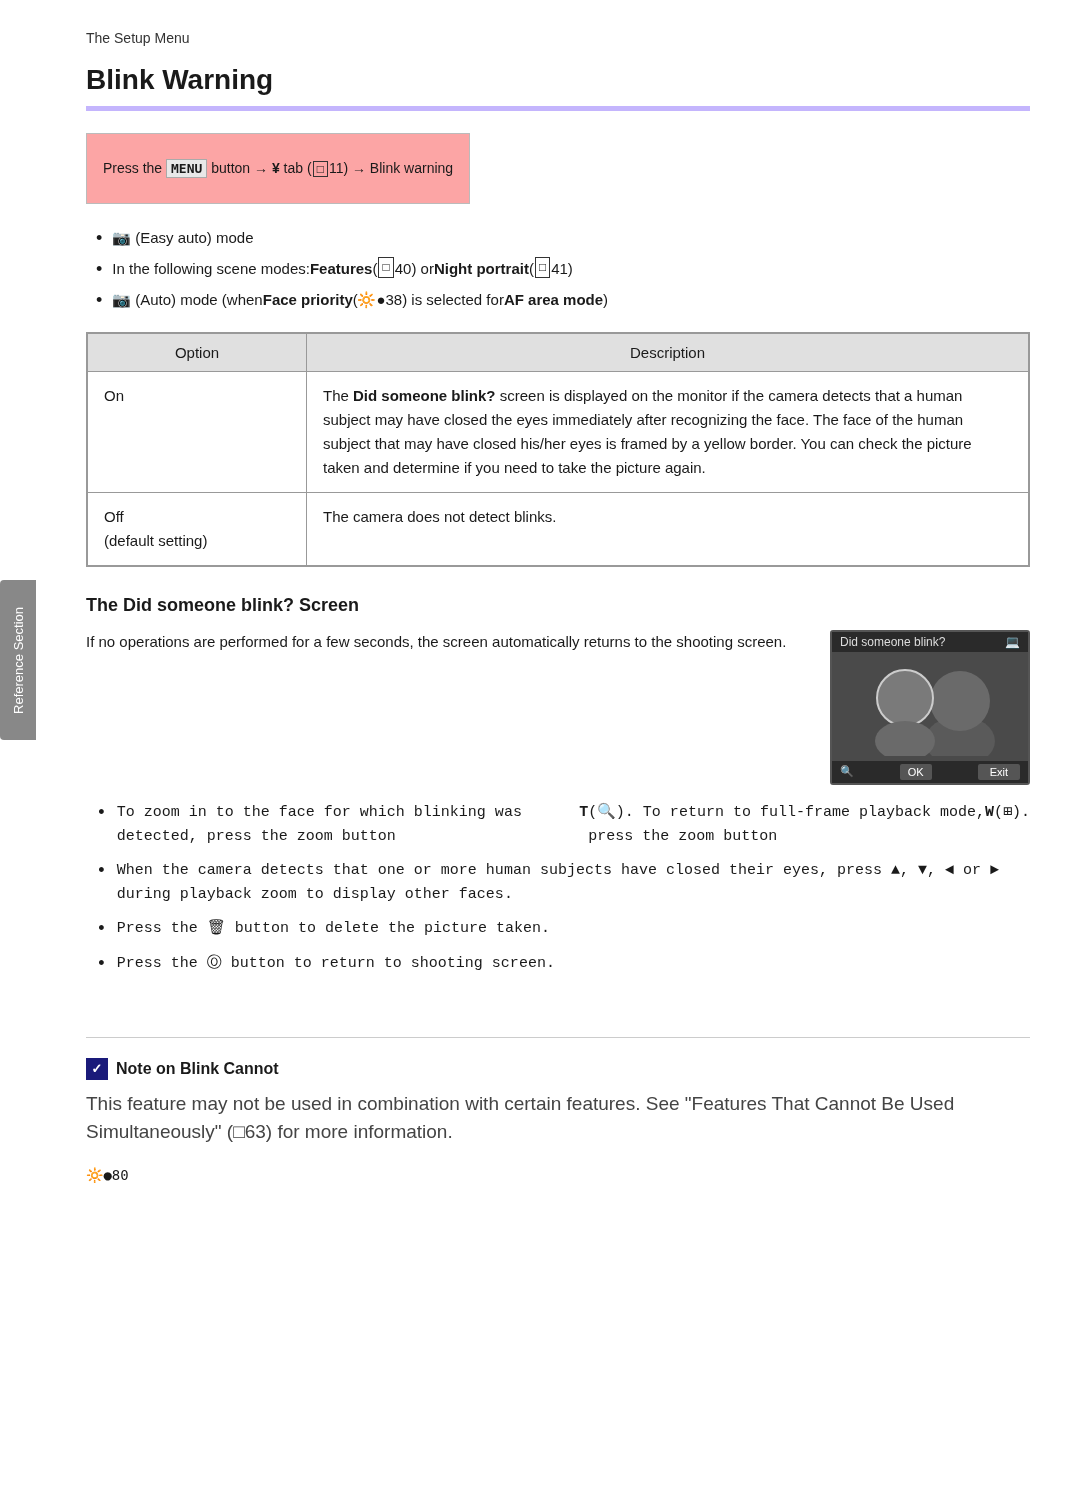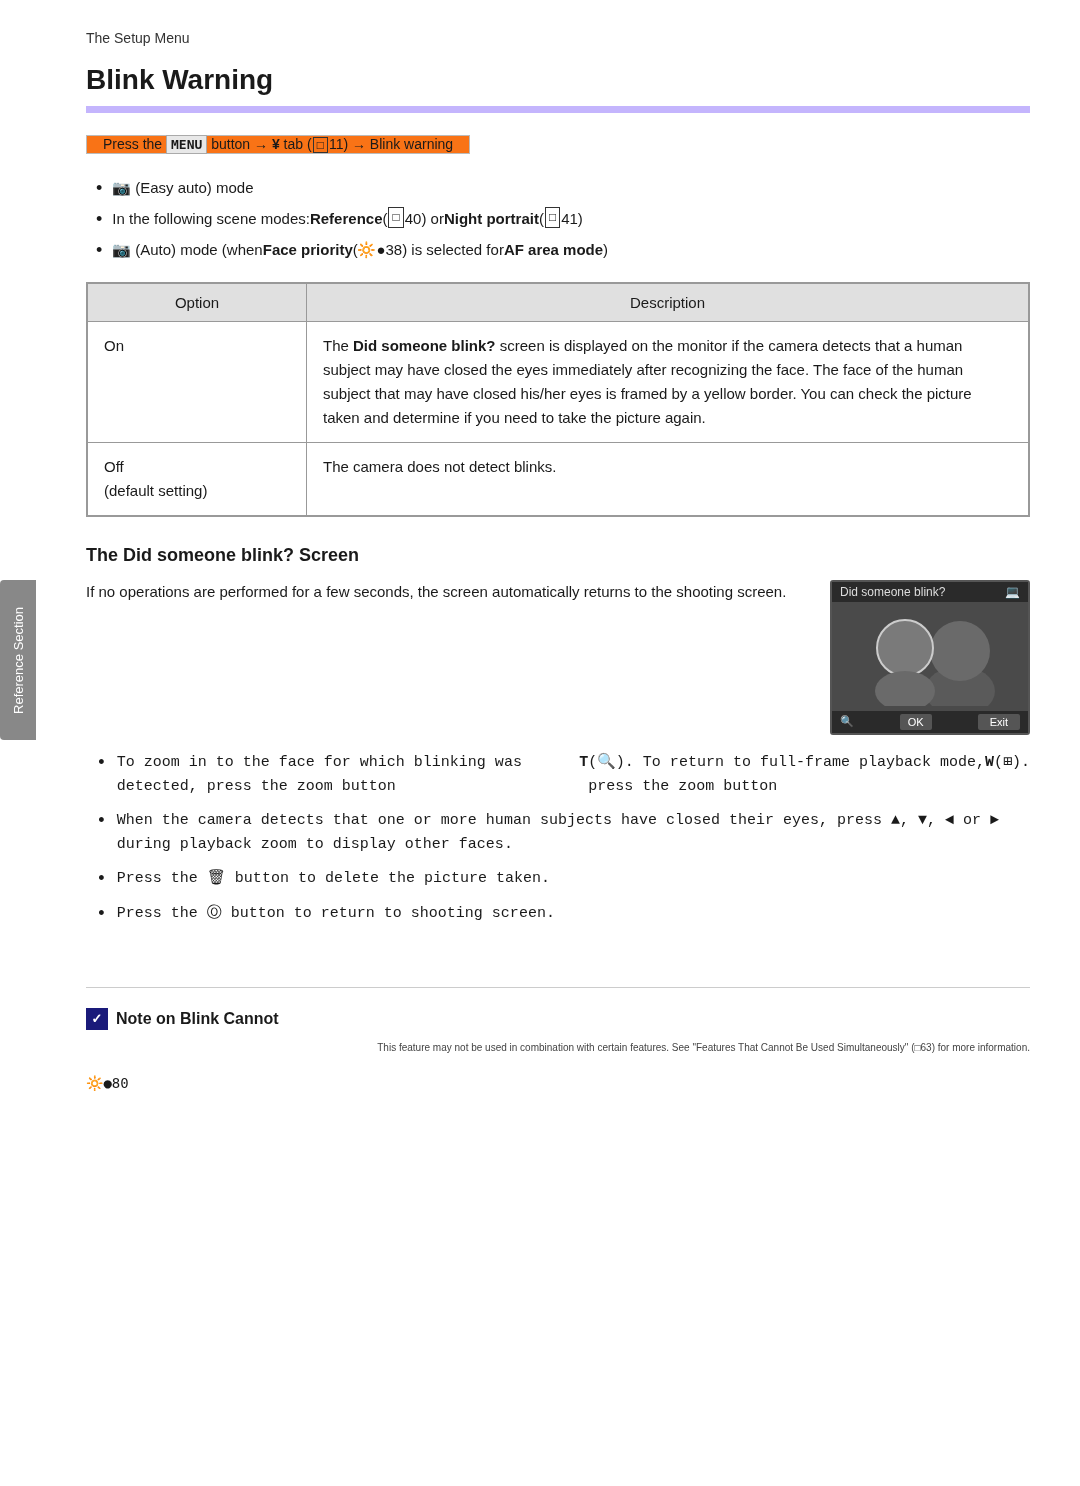--- a/index.html
+++ b/index.html
@@ -49,31 +49,31 @@
     .section-label {
       font-size: 14px;
       color: #333;
       margin-bottom: 18px;
     }
 
     .page-title {
       font-size: 28px;
       font-weight: bold;
       margin-bottom: 22px;
-      border-bottom: 7px solid #c4b5fd;
+      border-bottom: 5px solid #c4b5fd;
       padding-bottom: 10px;
     }
 
     .nav-box {
       border: 1px solid #bbb;
-      padding: 0 16px;
+      padding: 26px 16px;
       display: inline-block;
       margin-bottom: 22px;
       font-size: 14px;
-      background: #f97316;
+      background: #fca5a5;
     }
 
     .nav-box .mono {
       font-family: monospace;
       font-weight: bold;
       font-size: 13px;
       background: #e8e8e8;
       padding: 1px 4px;
       border: 1px solid #aaa;
     }
@@ -261,24 +261,23 @@
       background: #1a1a7a;
       color: white;
       display: flex;
       align-items: center;
       justify-content: center;
       font-size: 13px;
       font-weight: bold;
     }
 
     .note-text {
-      font-size: 10px;
+      font-size: 19px;
       color: #444;
       line-height: 1.5;
-      text-align: right;
     }
 
     .page-footer {
       display: flex;
       align-items: center;
       margin-top: 20px;
     }
 
     .page-number {
       font-size: 14px;
@@ -315,21 +314,21 @@
     </div>
 
     
 
     
     <ul class="bullet-list">
       <li>
         <span>📷</span>&nbsp;(Easy auto) mode
       </li>
       <li>
-        In the following scene modes: <strong>Reference</strong> (<span class="box-ref">□</span>40) or <strong>Night portrait</strong> (<span class="box-ref">□</span>41)
+        In the following scene modes: <strong>Features</strong> (<span class="box-ref">□</span>40) or <strong>Night portrait</strong> (<span class="box-ref">□</span>41)
       </li>
       <li>
         📷 (Auto) mode (when <strong>Face priority</strong> (🔆●38) is selected for <strong>AF area mode</strong>)
       </li>
     </ul>
 
     
     <div class="table-wrapper">
       <table>
         <thead>

